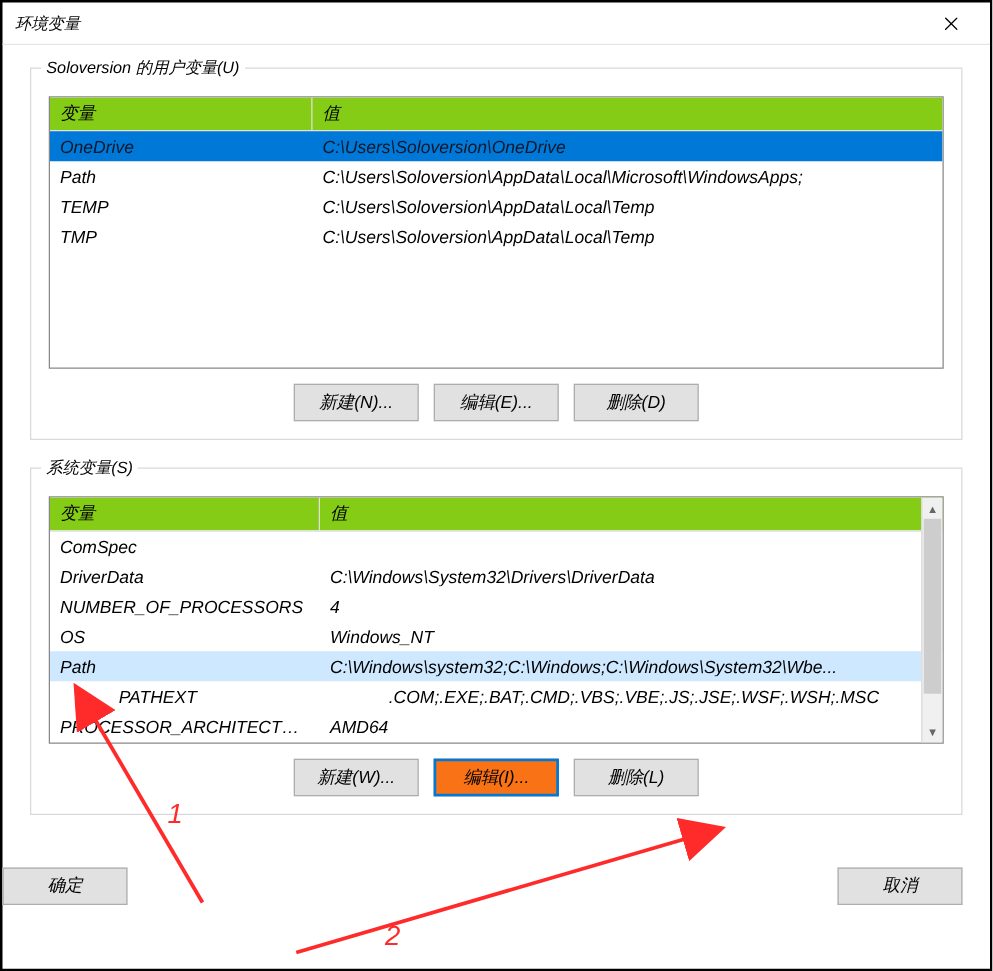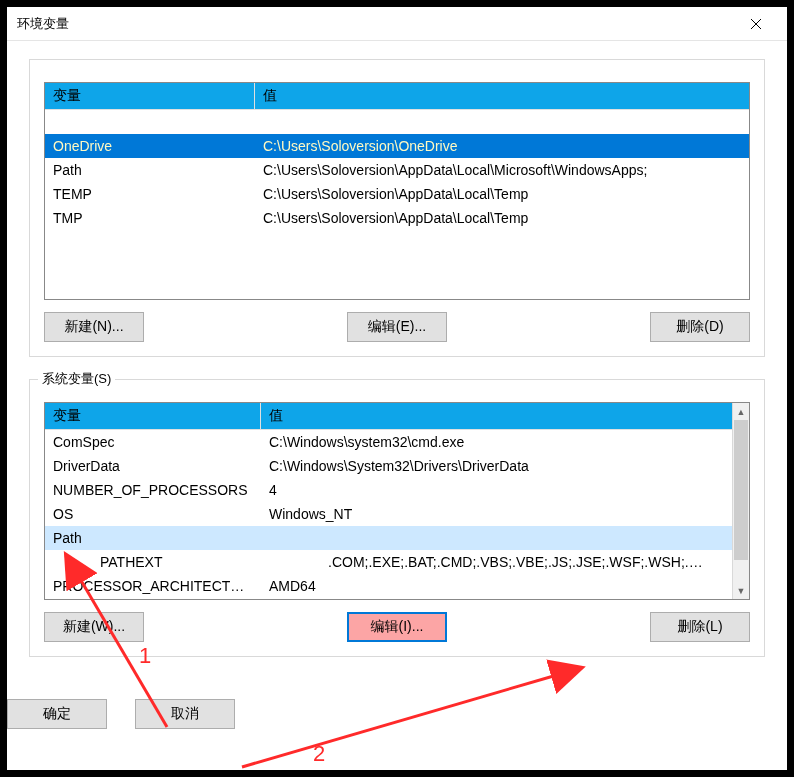--- a/index.html
+++ b/index.html
@@ -1,52 +1,52 @@
 <!DOCTYPE html>
 <html><head>
 <meta charset="utf-8">
 <style>
 * { box-sizing: border-box; margin: 0; padding: 0; font-family: "Microsoft YaHei", "Segoe UI", Tahoma, sans-serif; font-size: 14px; }
 html, body { width: 794px; height: 777px; background: #fff; overflow: hidden; }
 
-.window { width: 794px; height: 777px; border: 7px solid #000000; background: #fff; position: relative; }
+.window { width: 794px; height: 777px; border: 2px solid #000000; background: #fff; position: relative; font-style: italic; }
 .titlebar { height: 34px; display: flex; align-items: center; padding: 0 8px 0 10px; border-bottom: 1px solid #e5e5e5; }
 .titlebar .title { flex: 1; font-size: 13px; }
 .titlebar .close { width: 46px; height: 32px; display: flex; align-items: center; justify-content: center; cursor: pointer; }
 .titlebar .close svg { width: 10px; height: 10px; }
 
 .body { padding: 18px 22px 14px 22px; }
 
 
 .group { border: 1px solid #d9d9d9; margin-bottom: 22px; position: relative; padding: 22px 14px 14px 14px; }
 .group-label { position: absolute; top: -10px; left: 8px; background: #fff; padding: 0 4px; font-size: 13px; }
 
 .table-wrap { border: 1px solid #888; height: 218px; position: relative; overflow: hidden; }
 .table-wrap.sys { height: 198px; }
-.table-head { display: flex; background: #0ea5e9; border-bottom: 1px solid #e0e0e0; }
+.table-head { display: flex; background: #84cc16; border-bottom: 1px solid #e0e0e0; }
 .th { padding: 4px 8px; font-size: 14px; }
 .th:first-child { border-right: 1px solid #e0e0e0; }
 .table-body { }
 .tr { display: flex; height: 24px; align-items: center; }
 .tr .td { padding: 0 8px; white-space: nowrap; overflow: hidden; text-overflow: ellipsis; font-size: 14px; }
-.tr.sel { background: #0078d7; color: #fef9c3; margin-top: 24px; }
+.tr.sel { background: #0078d7; color: #0f172a; }
 .tr.hi  { background: #cde8ff; }
 
 
 .scroll-track { position: absolute; right: 0; top: 0; bottom: 0; width: 17px; background: #f0f0f0; border-left: 1px solid #d9d9d9; }
 .scroll-thumb { position: absolute; left: 1px; right: 1px; top: 17px; height: 140px; background: #cdcdcd; }
 .scroll-btn { position: absolute; left: 0; right: 0; height: 17px; display:flex; align-items:center; justify-content:center; color:#666; font-size:9px;}
 .scroll-btn.top { top: 0; }
 .scroll-btn.bot { bottom: 0; }
 
-.btn-row { display: flex; justify-content: space-between; gap: 12px; margin-top: 12px; }
+.btn-row { display: flex; justify-content: center; gap: 12px; margin-top: 12px; }
 .btn { min-width: 100px; height: 30px; background: #e1e1e1; border: 1px solid #adadad; cursor: pointer; font-size: 14px; display:flex; align-items:center; justify-content:center; padding: 0 14px; }
-.btn.focus { outline: 2px solid #0078d7; outline-offset: -2px; background:#fca5a5; border-color:#0078d7; }
+.btn.focus { outline: 2px solid #0078d7; outline-offset: -2px; background:#f97316; border-color:#0078d7; }
 
-.dialog-buttons { display: flex; justify-content: flex-start; gap: 28px; padding: 6px 22px 14px 0; }
+.dialog-buttons { display: flex; justify-content: space-between; gap: 28px; padding: 6px 22px 14px 0; }
 
 
 .anno-layer { position: absolute; left: 0; top: 0; width: 100%; height: 100%; pointer-events: none; }
 .anno-label { position: absolute; color: #ff2a2a; font-size: 22px; font-weight: 400; }
 </style>
 </head>
 <body>
 
 <div class="window">
 
@@ -55,20 +55,21 @@
     <div class="close">
       <svg viewBox="0 0 10 10">
           <path d="M0 0 L10 10 M10 0 L0 10" stroke="#000" stroke-width="1"></path>
         </svg>
     </div>
   </div>
 
   <div class="body">
 
     <div class="group">
+      <div class="group-label">Soloversion 的用户变量(U)</div>
 
       <div class="table-wrap">
         <div class="table-head">
           <div class="th" id="u-th1" style="width: 210px;">变量</div>
           <div class="th">值</div>
         </div>
         <div class="table-body" id="user-tbody">
             <div class="tr sel">
               <div class="td" style="width: 210px;">OneDrive</div>
               <div class="td" style="flex: 1 1 0%;">C:\Users\Soloversion\OneDrive</div>
@@ -99,40 +100,40 @@
       <div class="group-label">系统变量(S)</div>
 
       <div class="table-wrap sys">
         <div class="table-head">
           <div class="th" id="s-th1" style="width: 216px;">变量</div>
           <div class="th">值</div>
         </div>
         <div class="table-body" id="sys-tbody">
             <div class="tr">
               <div class="td" style="width: 216px;">ComSpec</div>
-              <div class="td" style="flex: 1 1 0%; padding-right: 20px;">C:\Windows\system32\cmd.exe</div>
             </div>
             <div class="tr">
               <div class="td" style="width: 216px;">DriverData</div>
               <div class="td" style="flex: 1 1 0%; padding-right: 36px;">C:\Windows\System32\Drivers\DriverData</div>
             </div>
             <div class="tr">
               <div class="td" style="width: 216px;">NUMBER_OF_PROCESSORS</div>
               <div class="td" style="flex: 1 1 0%; padding-right: 20px;">4</div>
             </div>
             <div class="tr">
               <div class="td" style="width: 216px;">OS</div>
               <div class="td" style="flex: 1 1 0%; padding-right: 4px;">Windows_NT</div>
             </div>
             <div class="tr hi">
               <div class="td" style="width: 216px;">Path</div>
+              <div class="td" style="flex: 1 1 0%; padding-right: 20px;">C:\Windows\system32;C:\Windows;C:\Windows\System32\Wbe...</div>
             </div>
             <div class="tr">
               <div class="td" style="width: 216px; margin-left: 47px;">PATHEXT</div>
-              <div class="td" style="flex: 1 1 0%; padding-right: 36px; margin-left: 12px;">.COM;.EXE;.BAT;.CMD;.VBS;.VBE;.JS;.JSE;.WSF;.WSH;.MSC</div>
+              <div class="td" style="flex: 1 1 0%; padding-right: 36px;">.COM;.EXE;.BAT;.CMD;.VBS;.VBE;.JS;.JSE;.WSF;.WSH;.MSC</div>
             </div>
             <div class="tr">
               <div class="td" style="width: 216px;">PROCESSOR_ARCHITECTURE</div>
               <div class="td" style="flex: 1 1 0%; padding-right: 24px;">AMD64</div>
             </div>
           </div>
         <div class="scroll-track">
           <div class="scroll-btn top">▲</div>
           <div class="scroll-thumb"></div>
           <div class="scroll-btn bot">▼</div>

